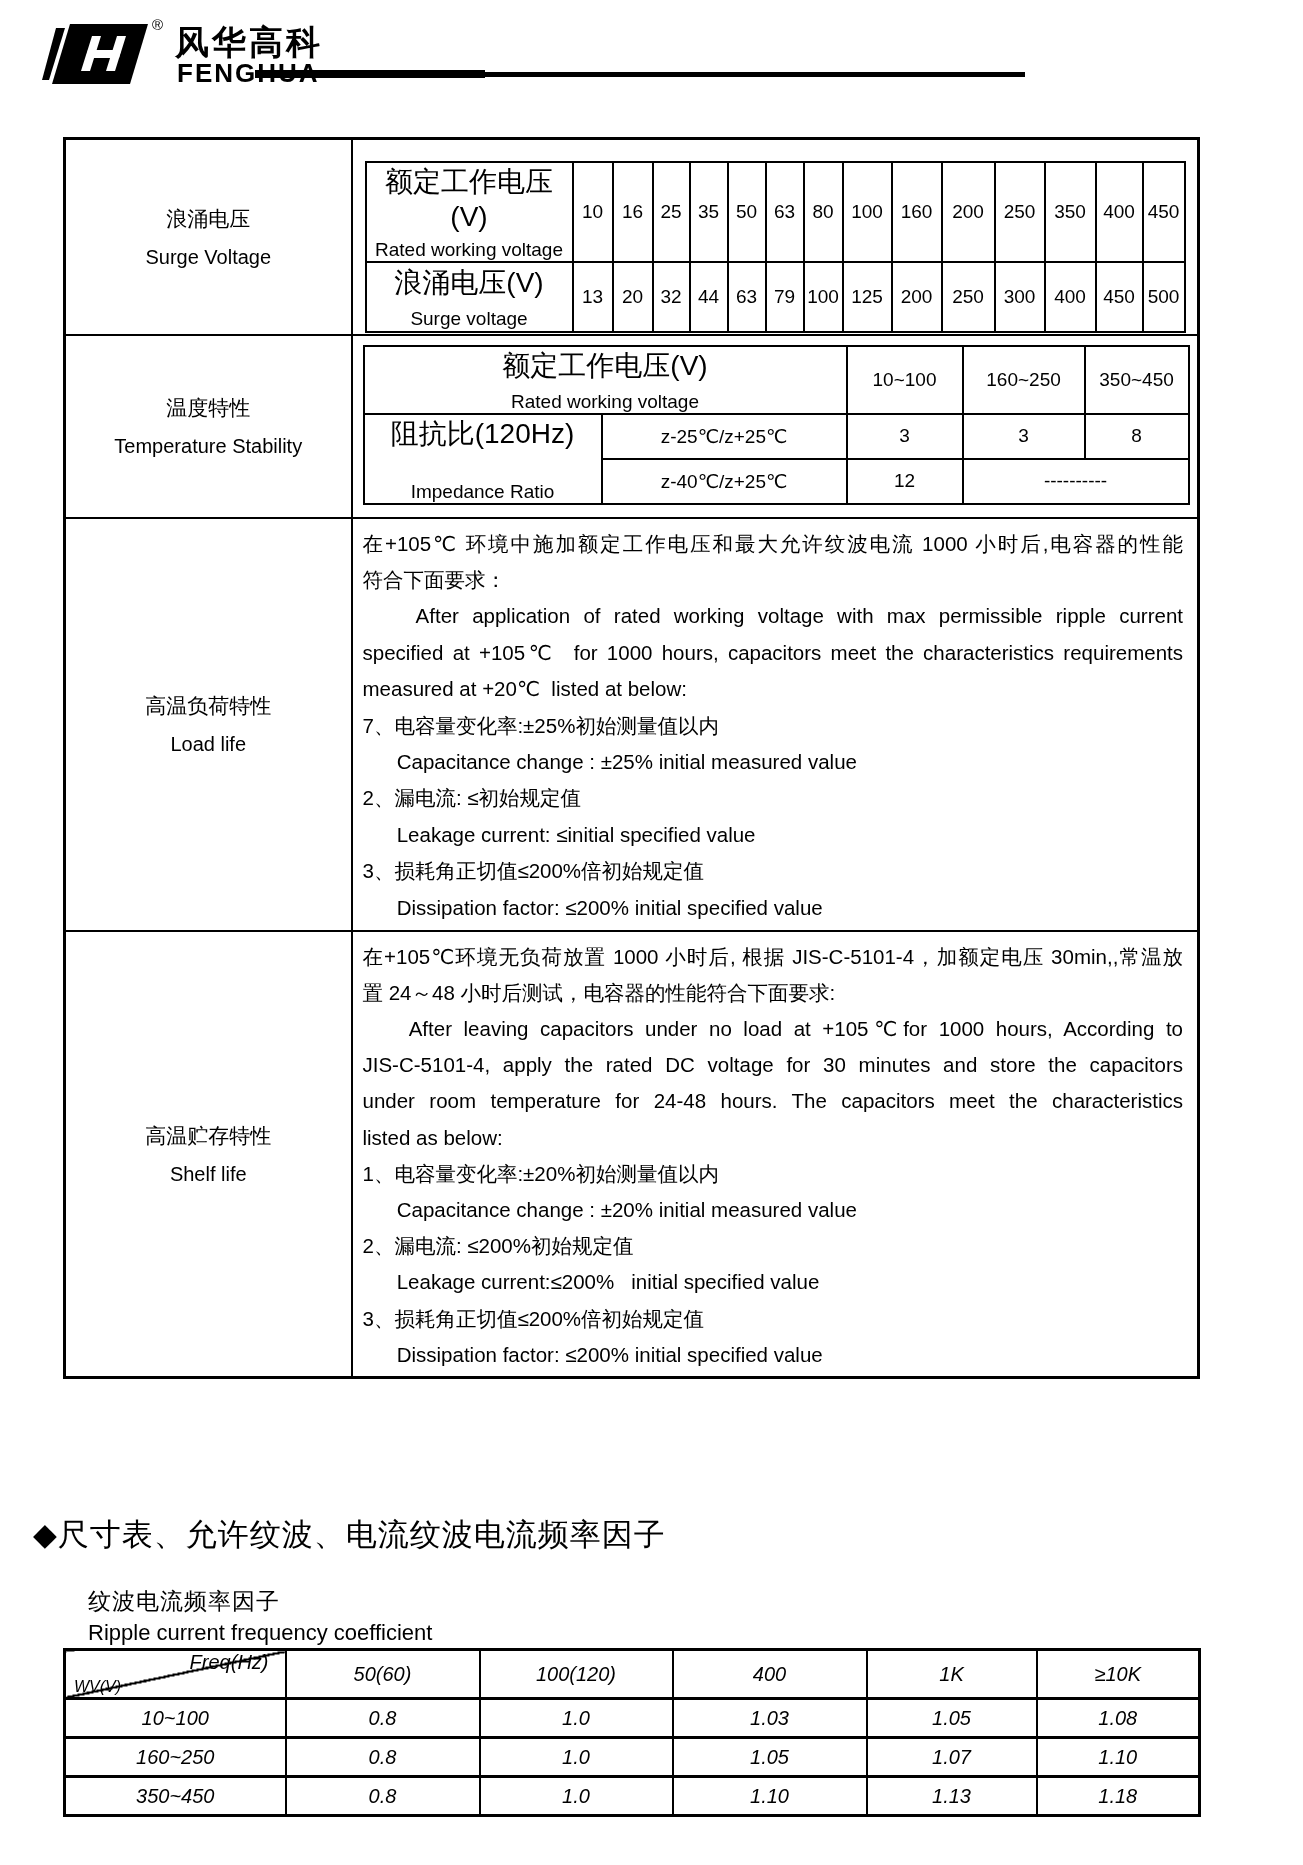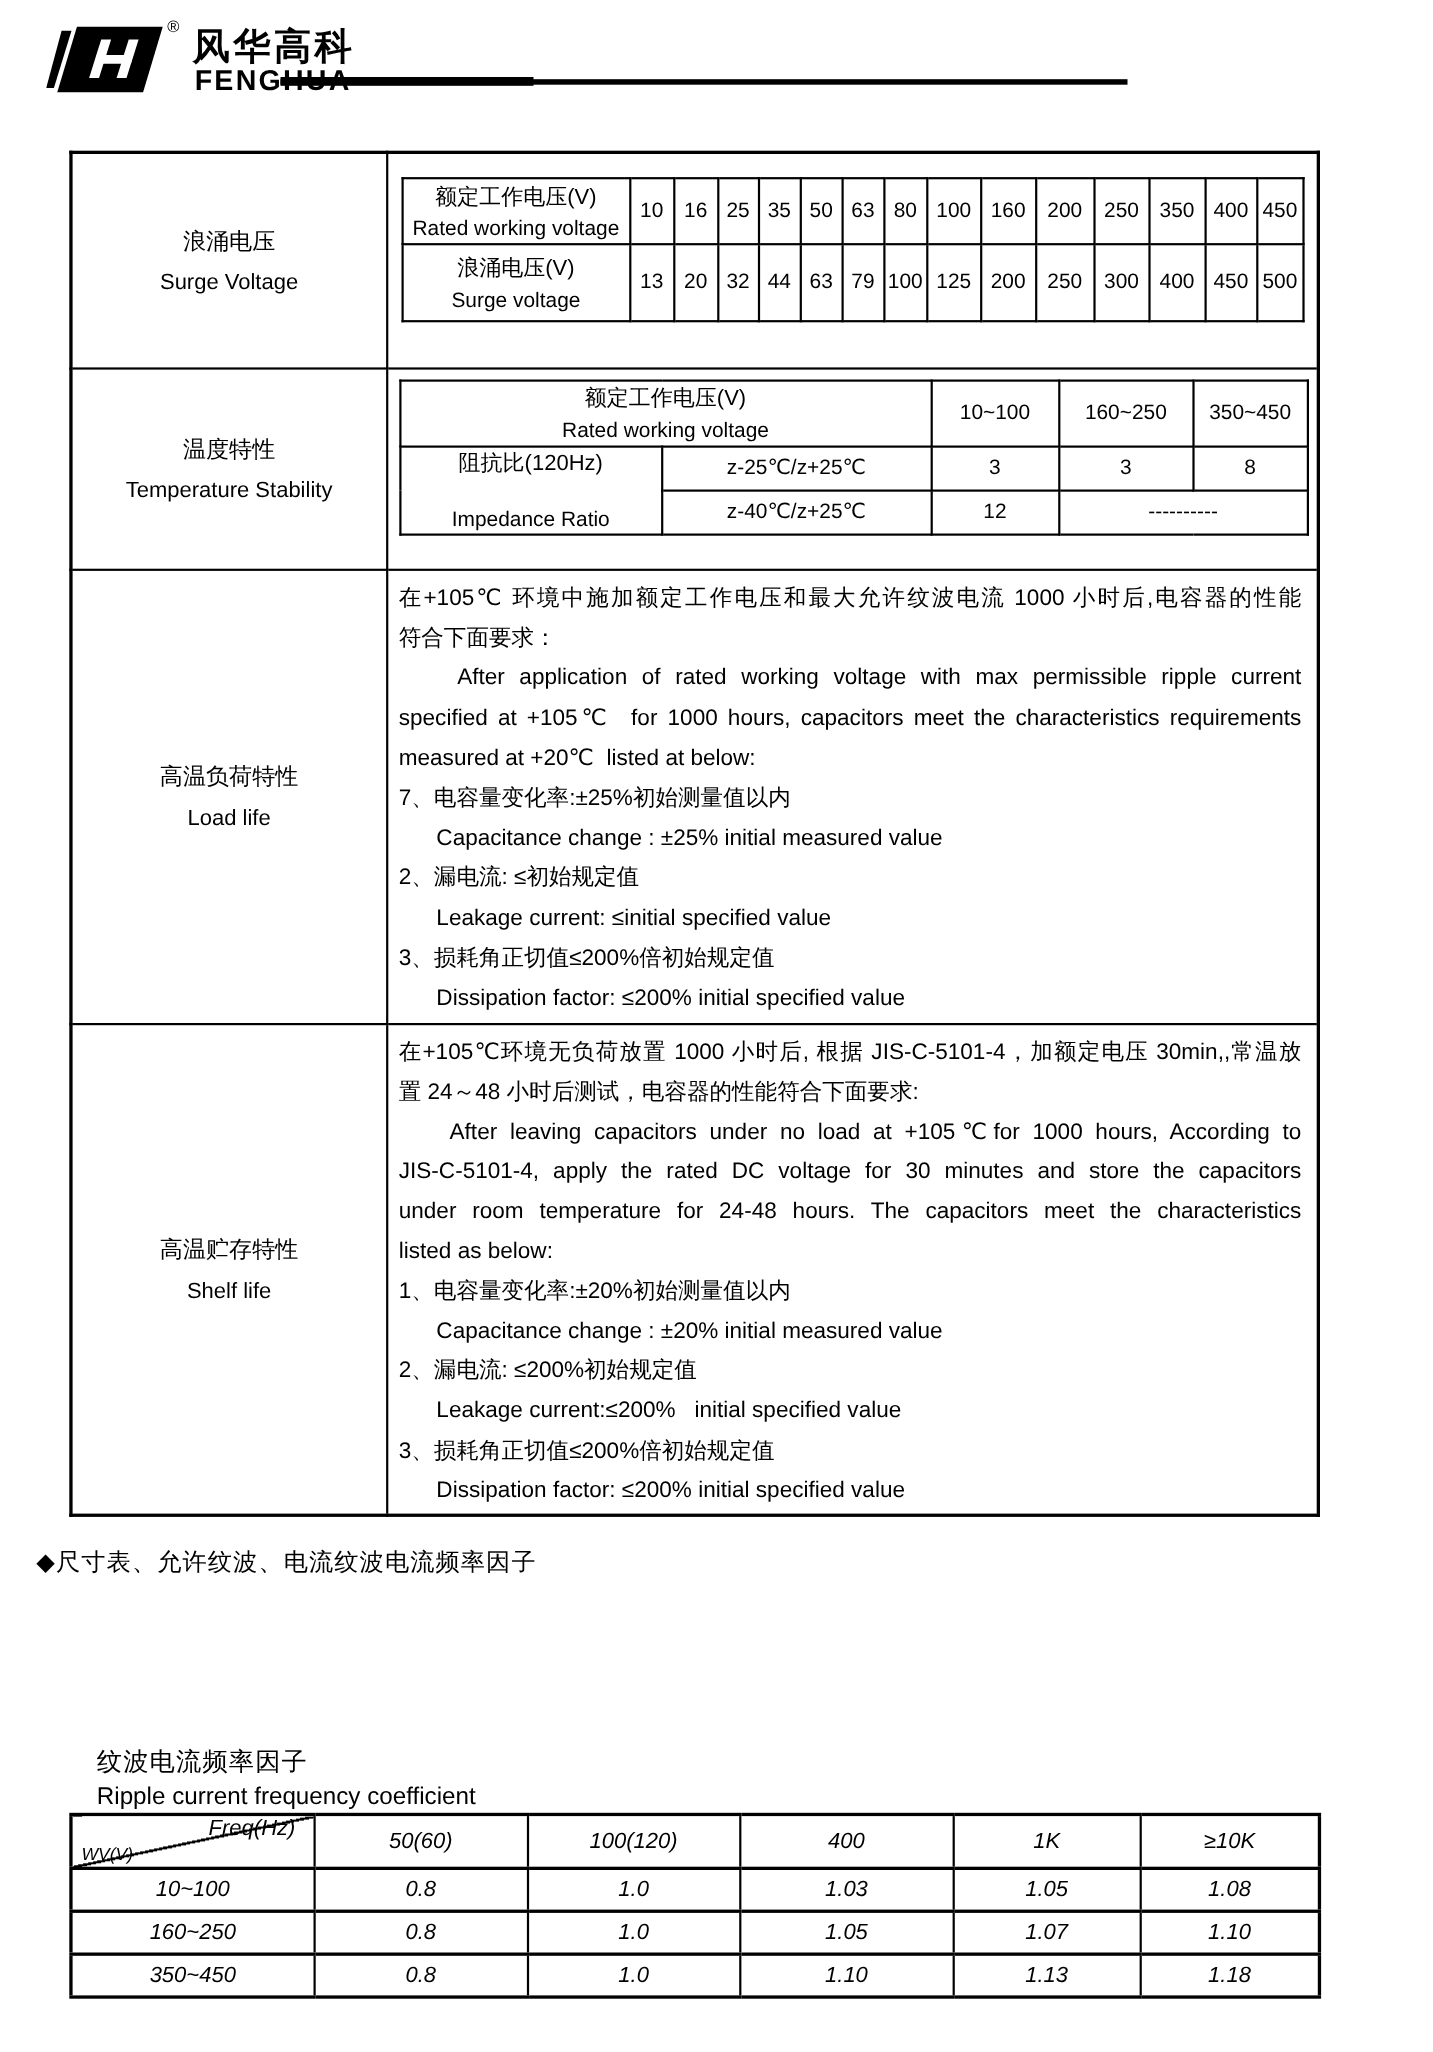--- a/index.html
+++ b/index.html
@@ -28,35 +28,35 @@
   
   .spec-table { left:63px; top:137px; width:1134px; border:3px solid #000; }
   .spec-table > tbody > tr > td { border:2px solid #000; }
   .lab-cn { font-size:21px; }
   .lab-en { font-size:20px; margin-top:13px; }
   .cell-top { vertical-align:top; text-align:left; }
 
   
   .surge-table { margin:21px 0 0 12px; width:819px; }
   .surge-table td { font-size:19px; }
-  .in-cn { font-size:20px; }
+  .in-cn { font-size:28px; }
   .in-en { font-size:19px; margin-top:6px; }
 
   
   .temp-table { margin:9px 0 0 10px; width:825px; }
   .temp-table td { font-size:19px; }
 
   
   .life-cell { padding:7px 14px 0 10px; }
   .tline { font-size:20.5px; line-height:36.4px; white-space:pre-wrap; width:100%; }
   .shelf .tline { line-height:36.2px; }
   .just { text-align:justify; text-align-last:justify; }
 
   
-  .sec-cn { left:33px; top:1405px; font-size:22px; letter-spacing:1px; }
+  .sec-cn { left:33px; top:1514px; font-size:31px; letter-spacing:1px; }
   .sec-en { left:79px; top:1512px; font-size:22px; }
   .sub-cn { left:88px; top:1586px; font-size:23px; letter-spacing:1px; }
   .sub-en { left:88px; top:1620px; font-size:22px; }
 
   
   .freq-table { left:63px; top:1648px; width:1135px; border:3px solid #000;font-style:italic; }
   .freq-table td { border-width:3px 2px; font-size:20px; }
   .diag-cell {
     position:relative;
     background:linear-gradient(to bottom right,

